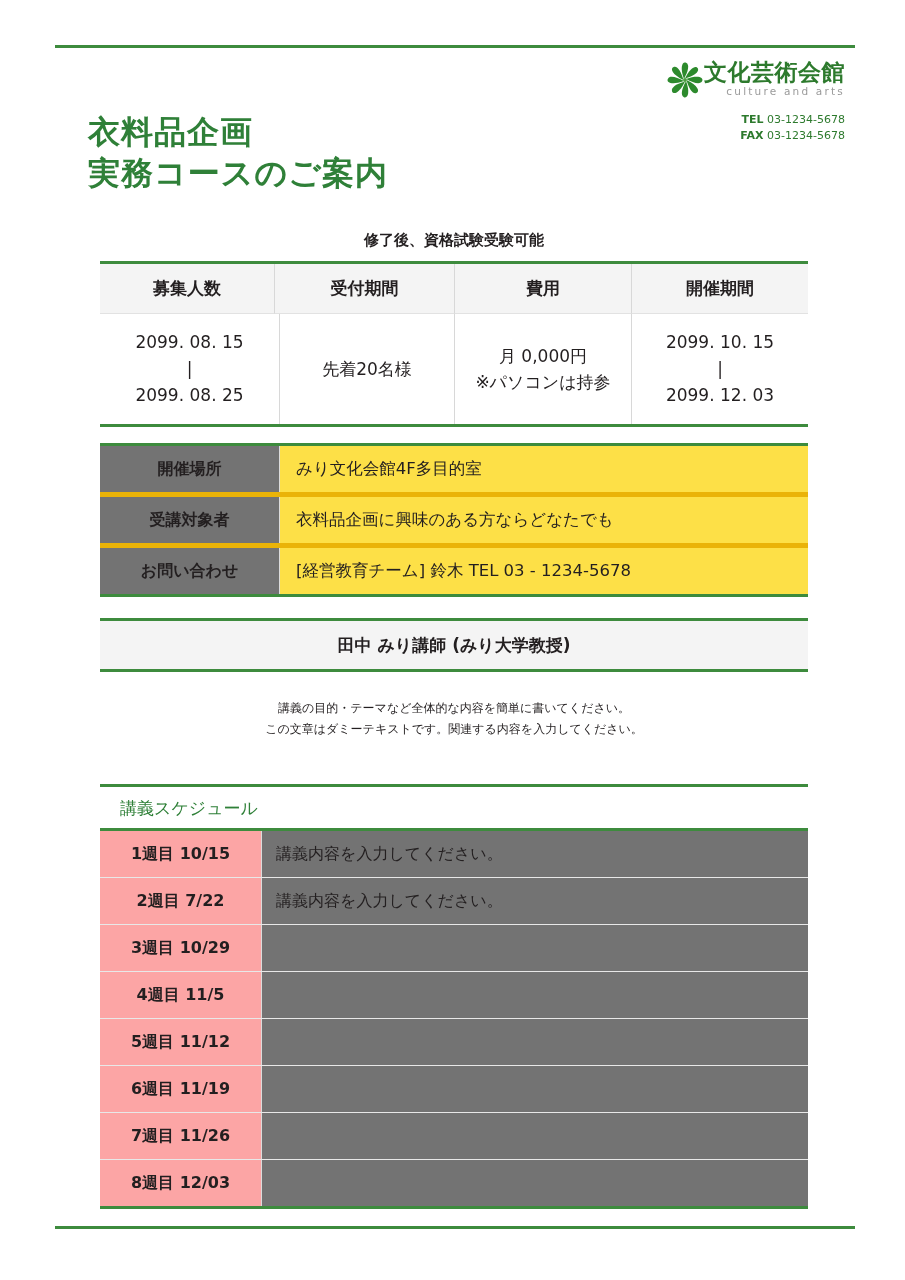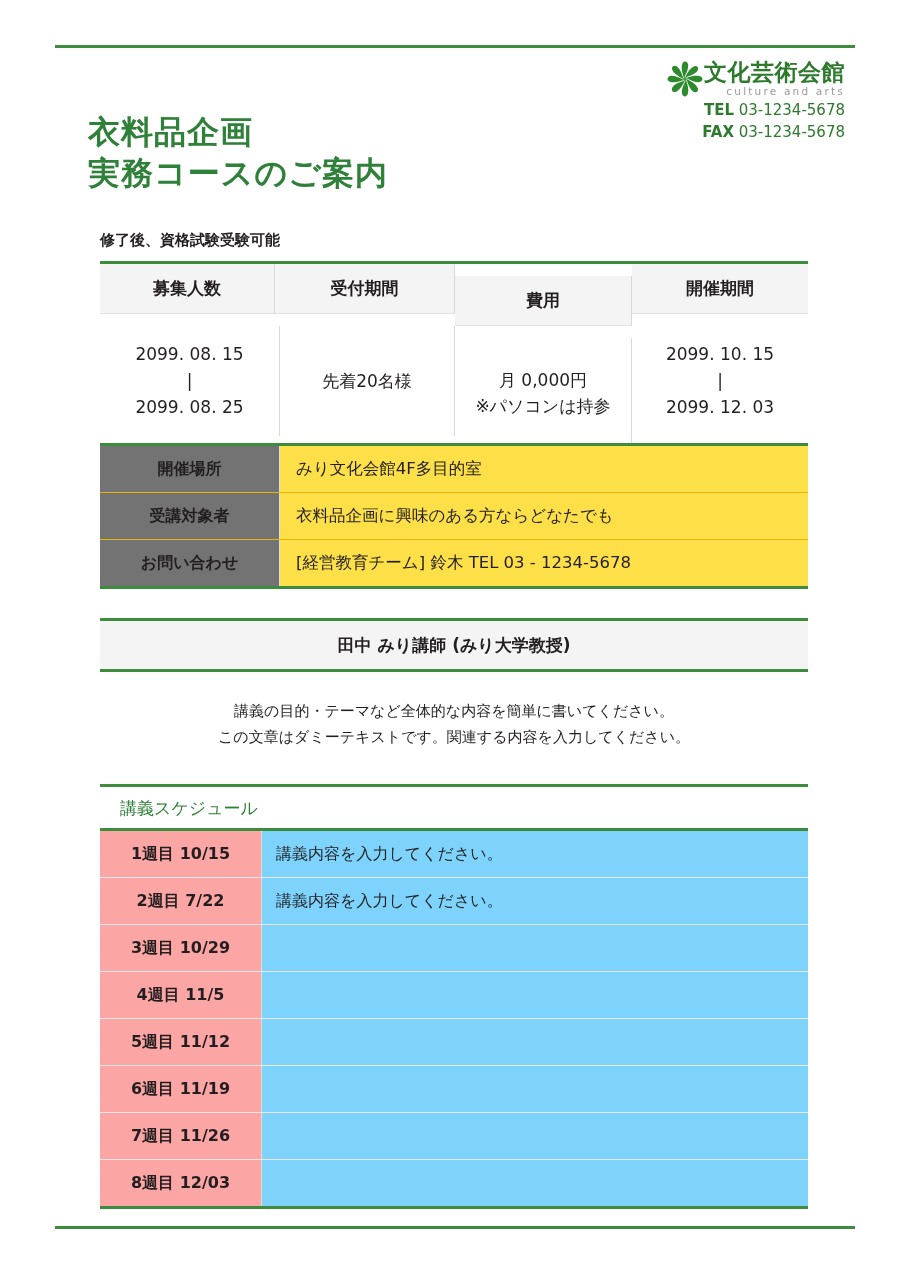--- a/index.html
+++ b/index.html
@@ -37,20 +37,21 @@
   }
 
   
   .logo-block {
     position: absolute;
     right: 60px; top: 60px;
     text-align: right;
   }
   .logo-row {
     display: flex;
+    align-items: center;
     justify-content: flex-end;
   }
   .logo-mark {
     width: 38px; height: 38px;
     flex: 0 0 38px;
     position: relative;
   }
   .logo-mark svg { display: block; }
   .logo-text { text-align: left; }
   .logo-name {
@@ -64,22 +65,22 @@
   .logo-sub {
     font-size: 10.5px;
     color: #9a9a9a;
     letter-spacing: 2.2px;
     line-height: 1.5;
     white-space: nowrap;
     text-align: right;
   }
 
   .contact {
-    margin-top: 0;
-    font-size: 15px;
+    margin-top: 12px;
+    font-size: 11px;
     color: #2d7a2d;
     line-height: 1.45;
     text-align: right;
     white-space: nowrap;
   }
   .contact .lbl { font-weight: bold; }
 
   
   .title {
     position: absolute;
@@ -90,21 +91,21 @@
     line-height: 1.28;
     letter-spacing: 1px;
     white-space: pre-line;
   }
 
   
   .note {
     position: absolute;
     left: 100px; top: 231px;
     width: 708px;
-    text-align: left;
+    text-align: center;
     font-size: 15px;
     color: #231f20;
     font-weight: 600;
   }
 
   
   .tbl {
     position: absolute;
     left: 100px;
     width: 708px;
@@ -136,27 +137,27 @@
   .t1-body .t1-cell {
     background: #ffffff;
     height: 110px;
     font-size: 17px;
     line-height: 1.55;
     white-space: pre-line;
     font-weight: 400;
   }
   .c-w1 { width: 180px; }
   .c-w2 { width: 175px; }
-  .c-w3 { width: 177px; margin-top: 12px; }
+  .c-w3 { width: 177px; }
   .c-w4 { width: 176px; }
 
   
   #table-info { top: 443px; }
   .t2-row { display: flex; height: 46px; }
-  .t2-row + .t2-row { border-top: 1px solid #eab308; }
+  .t2-row + .t2-row { border-top: 5px solid #eab308; }
   .t2-label {
     box-sizing: border-box;
     width: 180px;
     background: #737373;
     border-right: 1px solid #dcdcdc;
     display: flex;
     align-items: center;
     justify-content: center;
     font-size: 16px;
     font-weight: bold;
@@ -186,21 +187,21 @@
   }
   .t3-cell.left { width: 355px; border-right: 1px solid #dcdcdc; }
   .t3-cell.right { flex: 1; }
 
   
   .description {
     position: absolute;
     left: 100px; top: 698px;
     width: 708px;
     text-align: center;
-    font-size: 15px;
+    font-size: 12px;
     line-height: 1.75;
     color: #231f20;
     white-space: pre-line;
   }
 
   
   .rule-schedule {
     position: absolute;
     left: 100px; top: 784px;
     width: 708px; height: 3px;
@@ -224,21 +225,21 @@
     border-right: 1px solid #dcdcdc;
     display: flex;
     align-items: center;
     justify-content: center;
     font-size: 16px;
     font-weight: bold;
   }
   .s-content {
     box-sizing: border-box;
     flex: 1;
-    background: #7dd3fc;
+    background: #737373;
     display: flex;
     align-items: center;
     padding-left: 14px;
     font-size: 16px;
   }
 </style>
 </head>
 <body>
 
 <div class="page">

